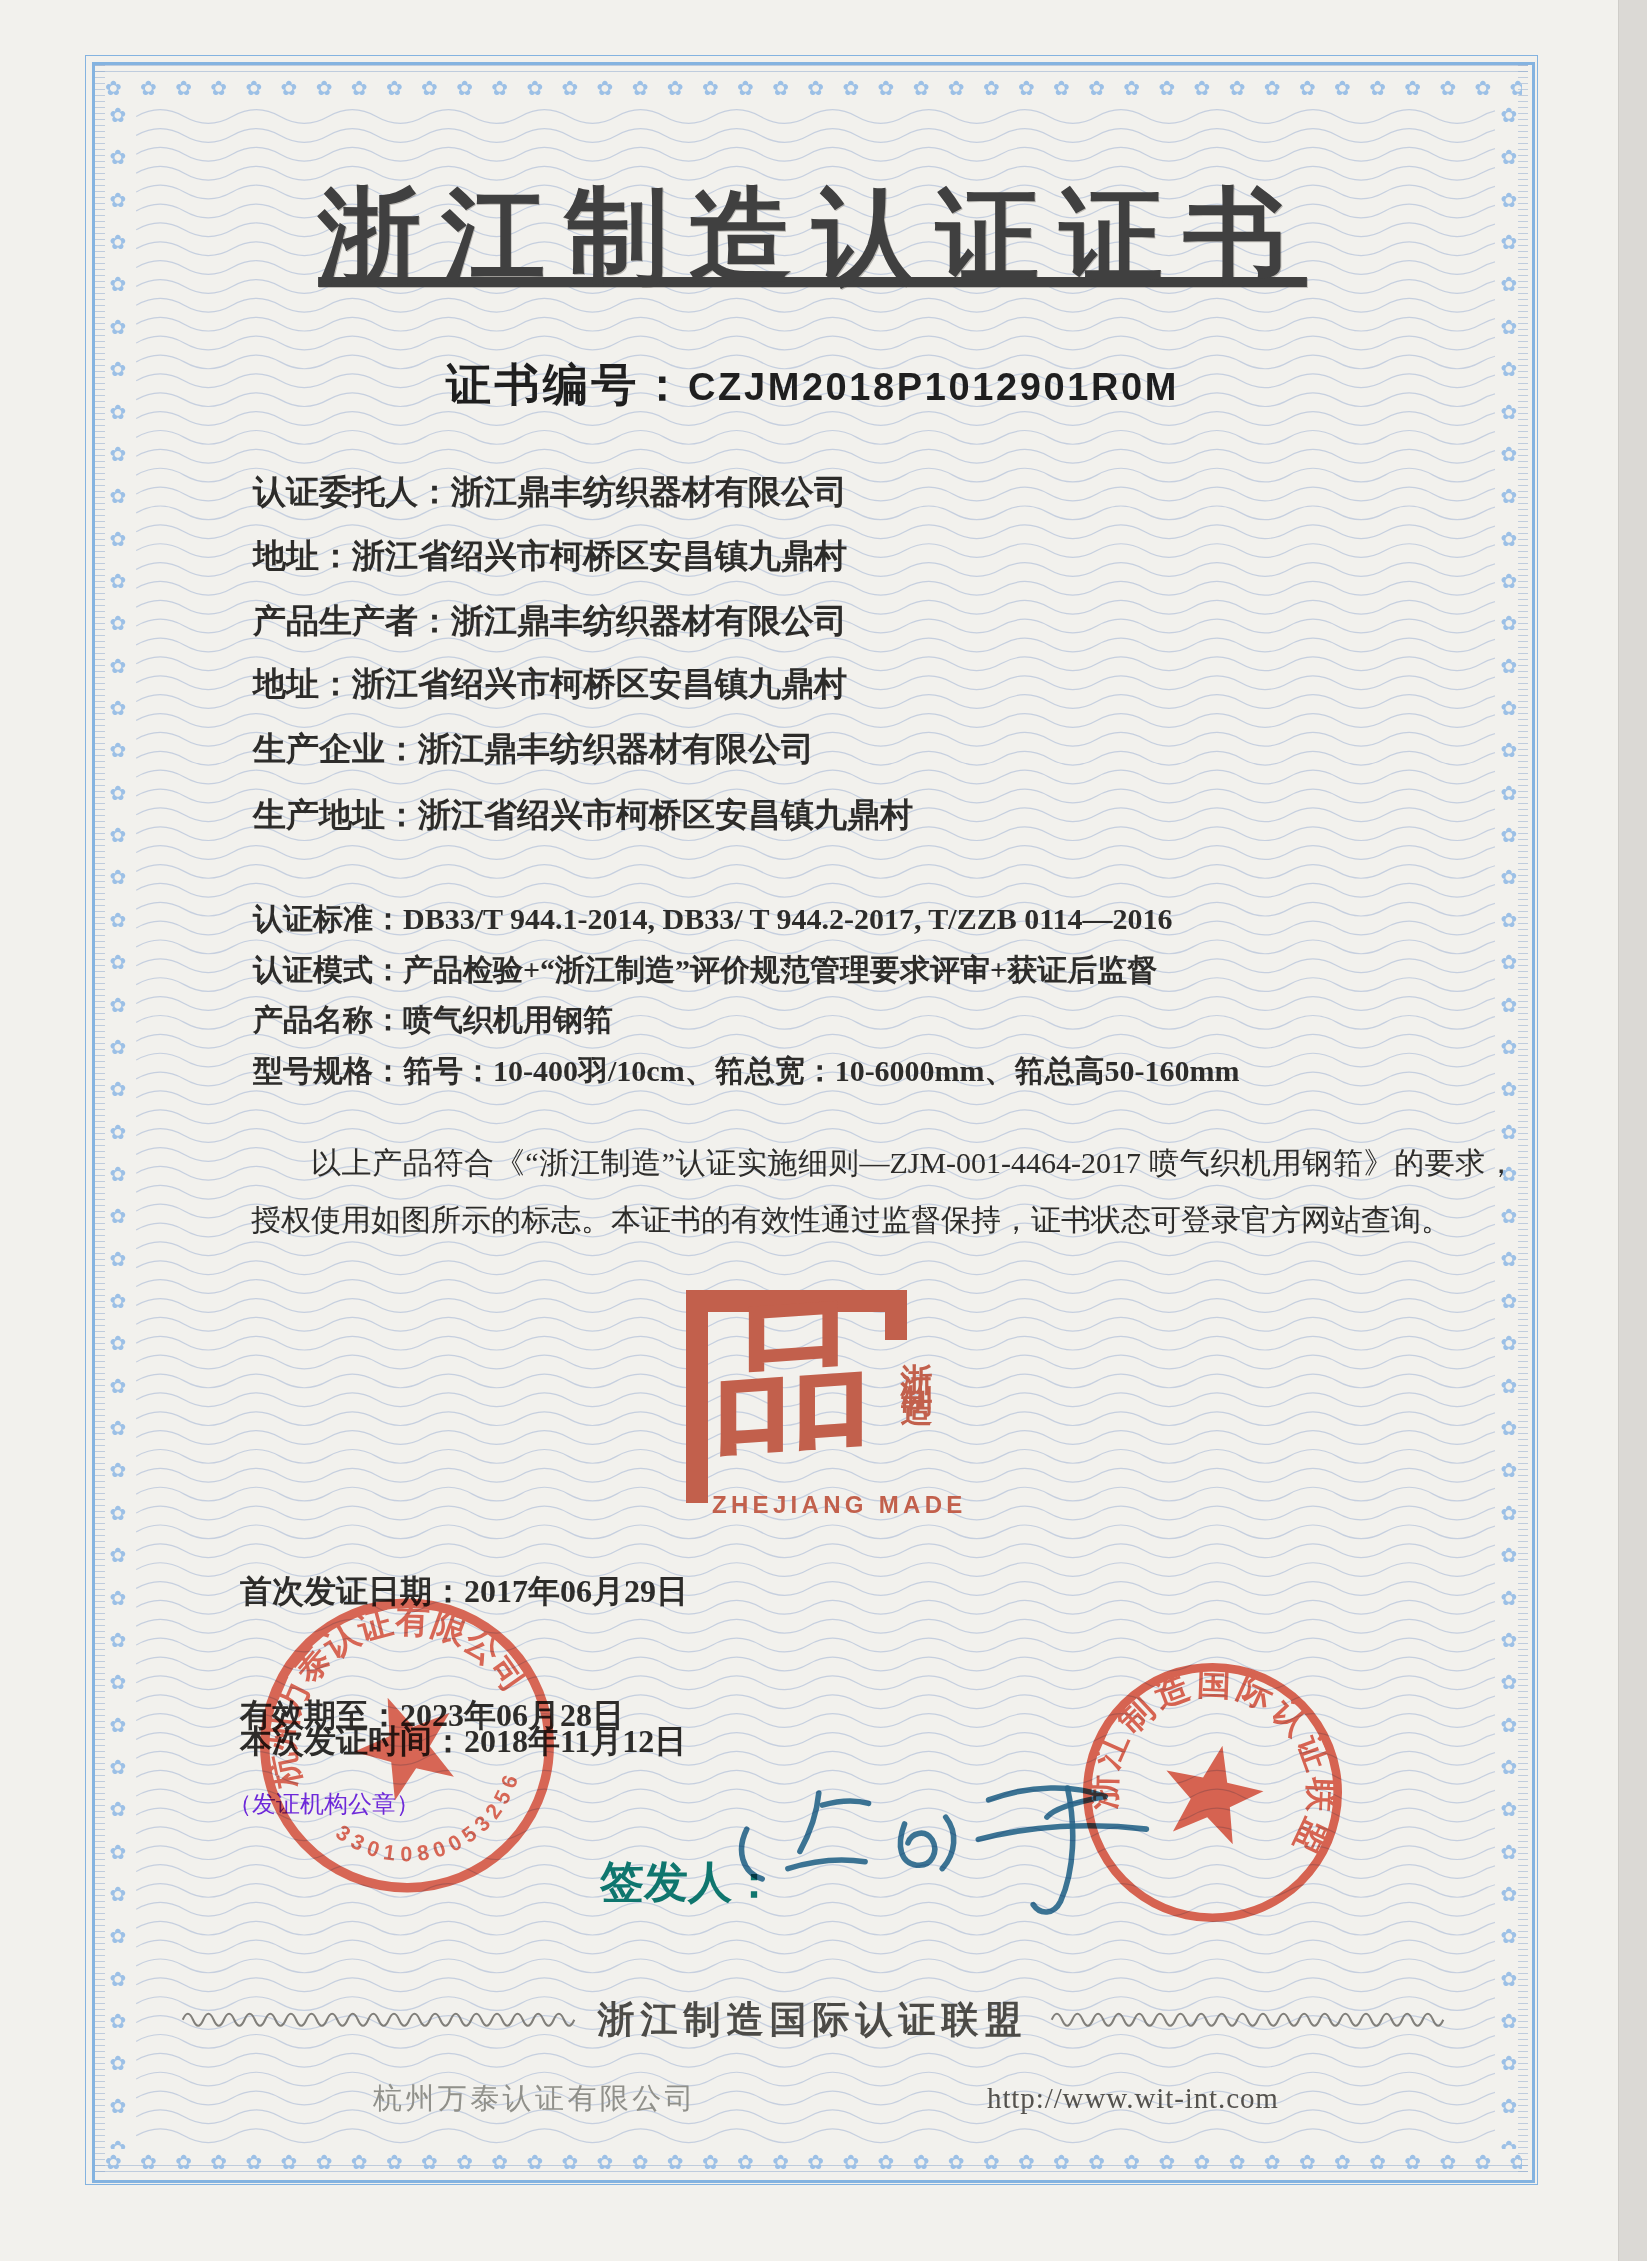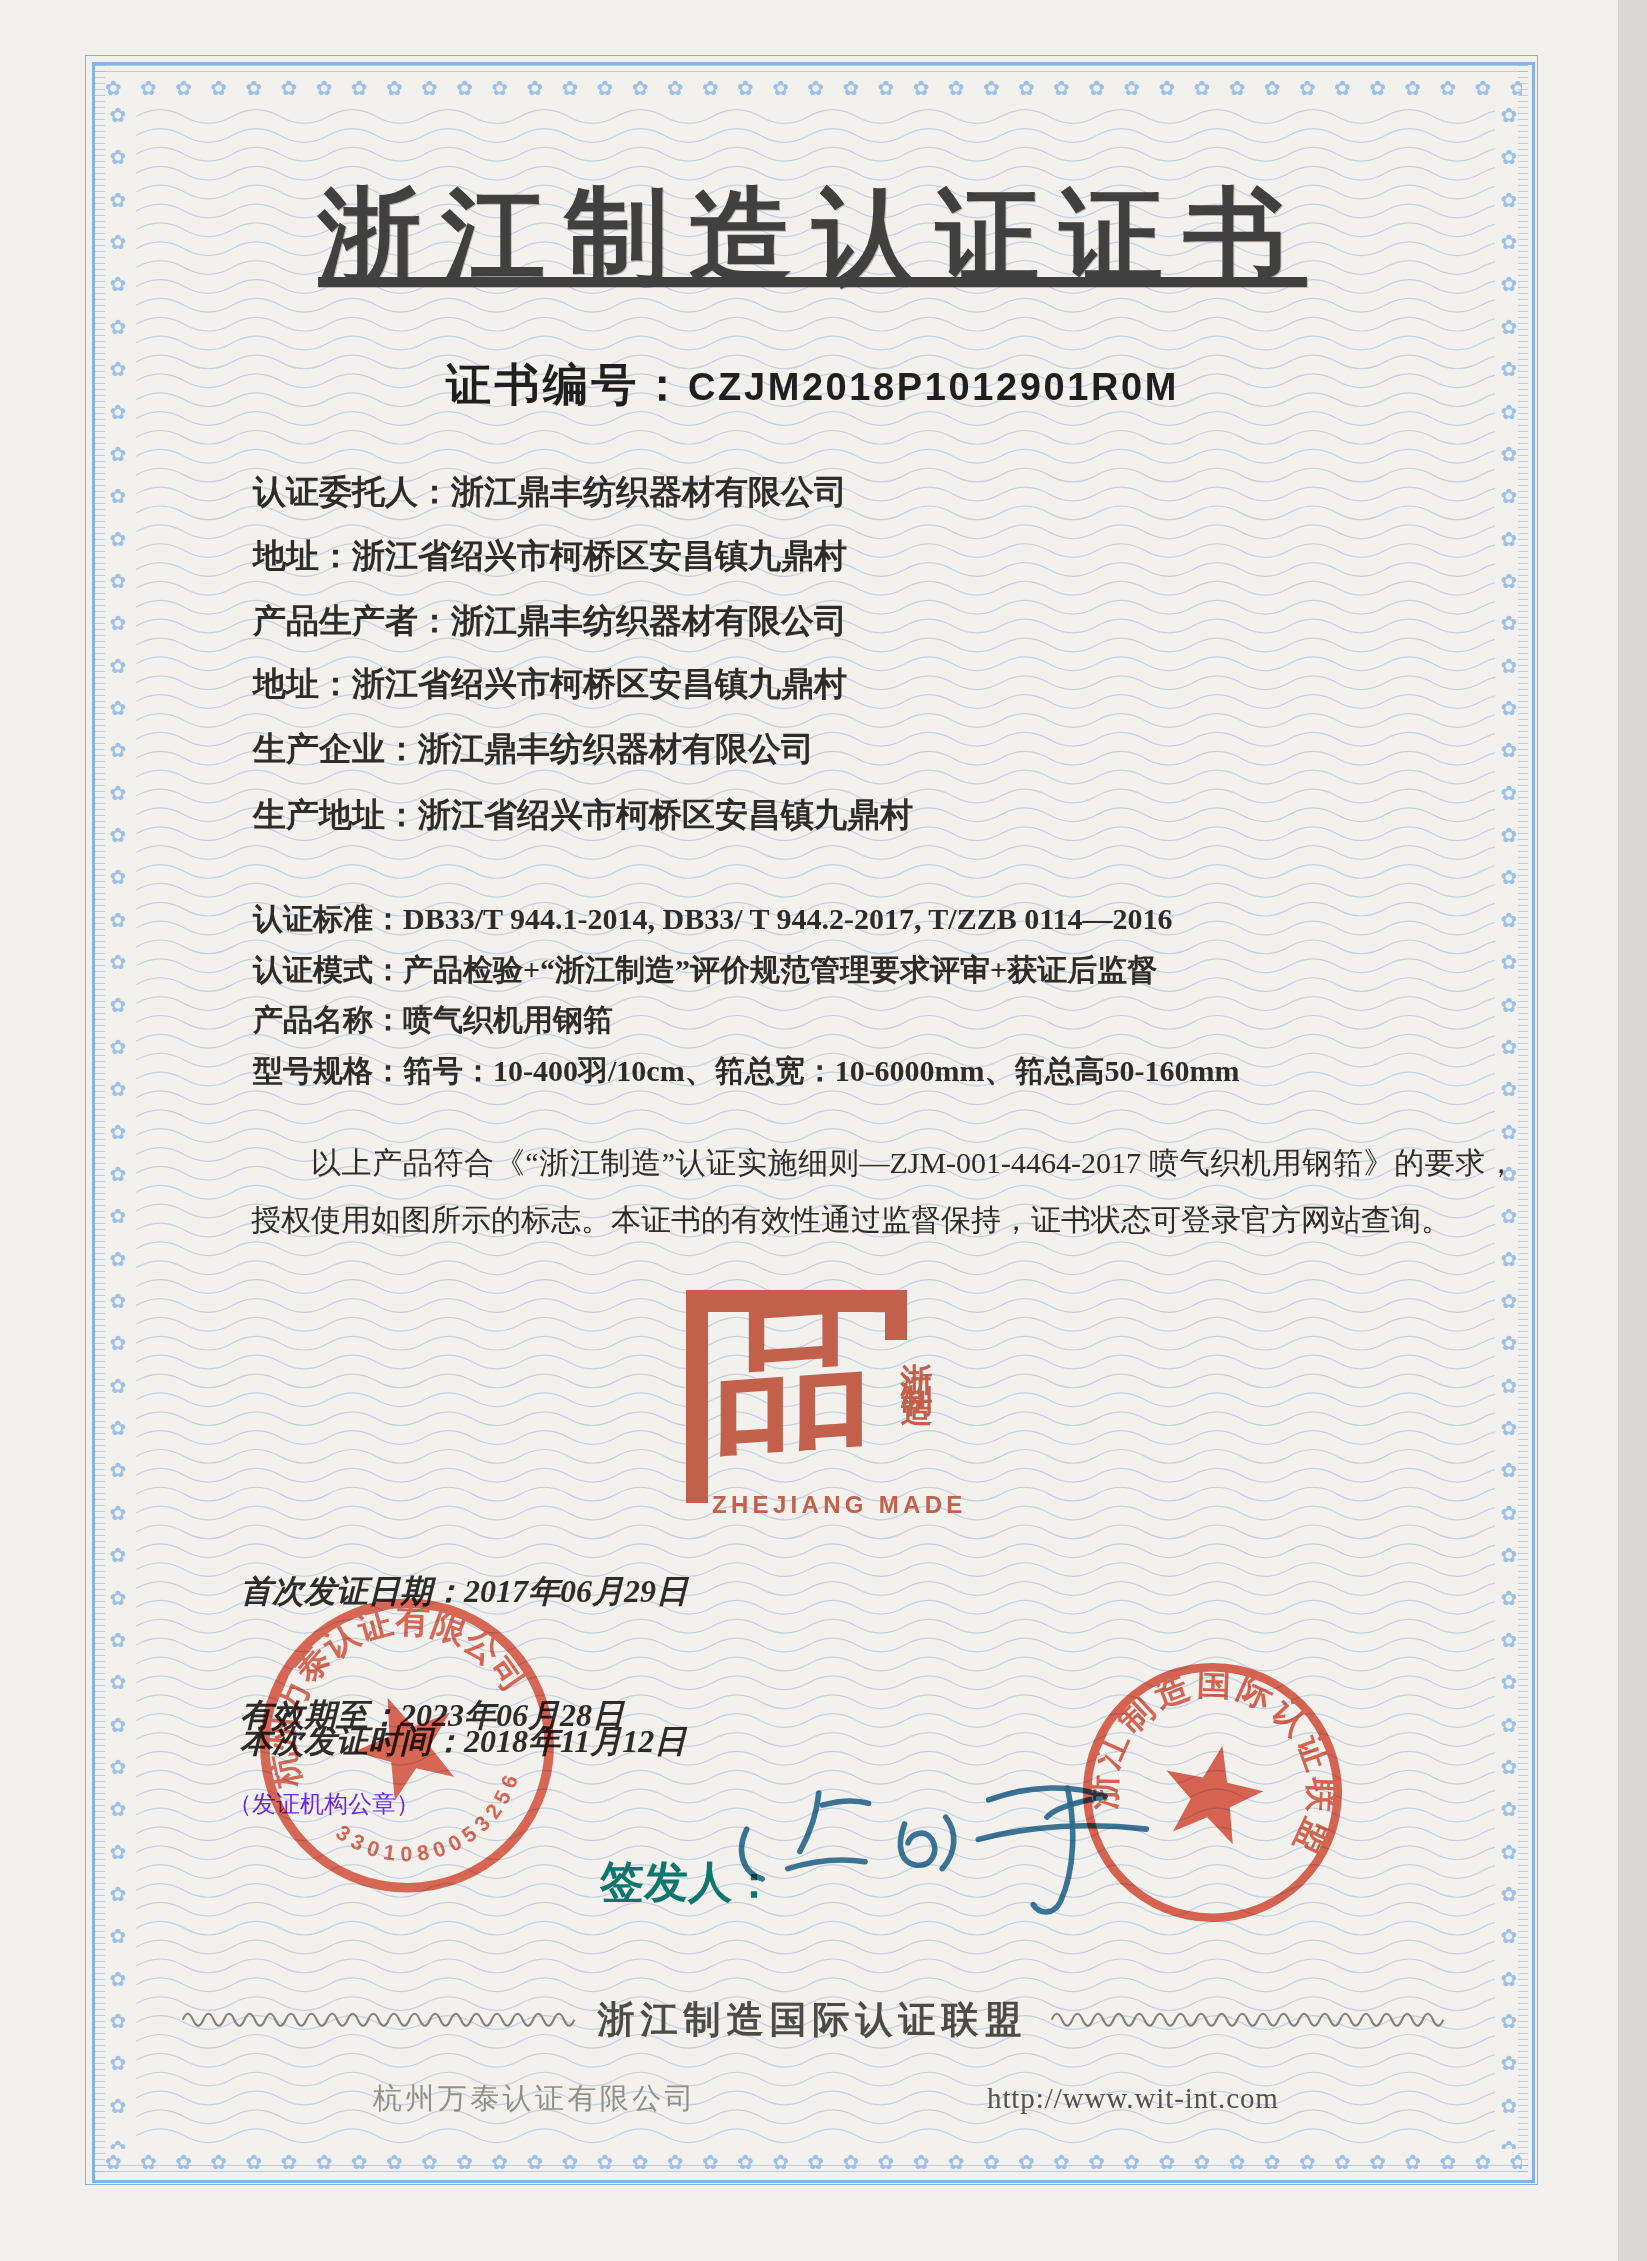--- a/index.html
+++ b/index.html
@@ -43,21 +43,21 @@
   .logo{left:686px;top:1290px;width:250px;height:232px;color:#c2604c;}
   .logo .bar{background:#c2604c;}
   .logo-bar-top{left:0;top:0;width:221px;height:22px;}
   .logo-bar-corner{left:199px;top:0;width:22px;height:50px;}
   .logo-bar-left{left:0;top:0;width:22px;height:213px;}
   .logo-mark{left:29px;top:10.3px;font-size:156px;line-height:1;font-weight:bold;transform:rotate(-4deg) skewX(-4deg);}
   .logo-vtext{left:209px;top:48px;writing-mode:vertical-rl;font-size:32px;font-weight:bold;letter-spacing:10.3px;}
   .logo-caption{left:26px;top:201px;font-family:"Liberation Sans","DejaVu Sans",sans-serif;
                 font-size:24px;font-weight:bold;letter-spacing:4.3px;white-space:nowrap;}
   
-  .daterow{left:240px;font-size:32px;font-weight:bold;color:#2d2c2a;white-space:nowrap;font-style:italic;}
+  .daterow{left:240px;font-size:32px;font-weight:bold;color:#2d2c2a;white-space:nowrap;}
   .sealnote{left:228px;top:1788px;font-size:24px;color:#6d28d9;white-space:nowrap;}
   .issuer{left:600px;top:1853px;font-size:44px;font-weight:600;color:#0f766e;}
   
   svg.ink{mix-blend-mode:multiply;}
   .seal text{fill:#df5844;font-weight:bold;}
   .seal .ring{fill:none;stroke:#df5844;}
   .seal .star{fill:#df5844;}
   .seal-cn{font-size:40px;font-family:"Liberation Serif","DejaVu Serif",serif;}
   .seal-num{font-size:25px;letter-spacing:7px;font-family:"Liberation Sans","DejaVu Sans",sans-serif;}
   .sig path{fill:none;stroke:#2e6f96;stroke-width:6.5;stroke-linecap:round;stroke-linejoin:round;opacity:.92;}

